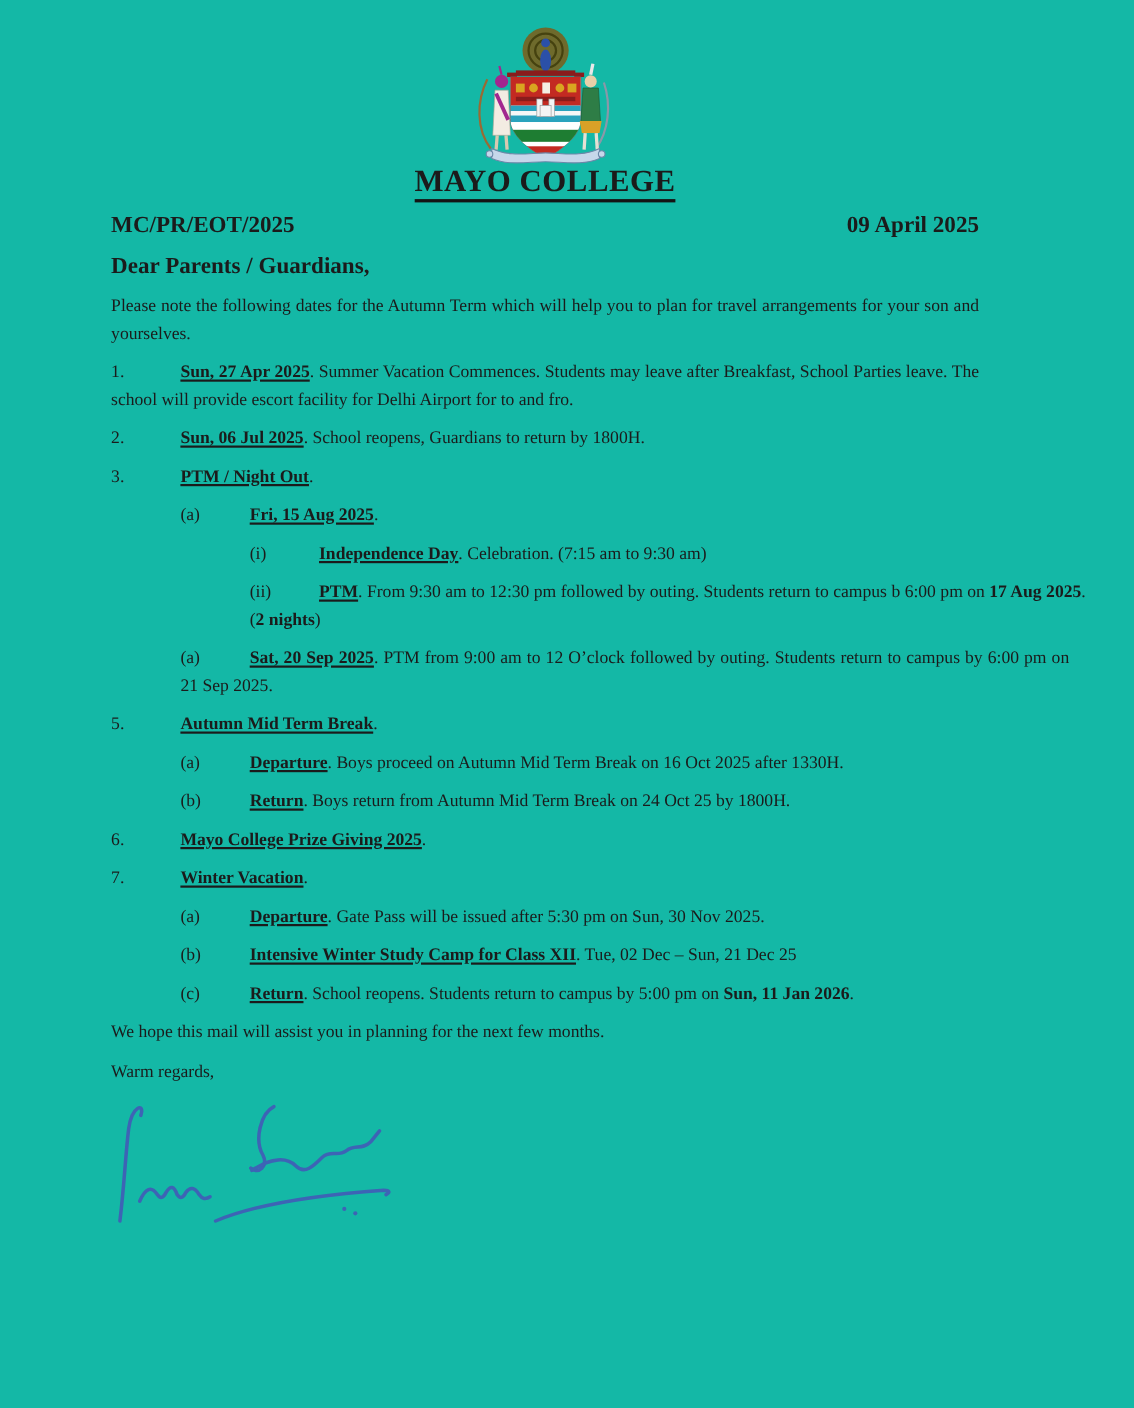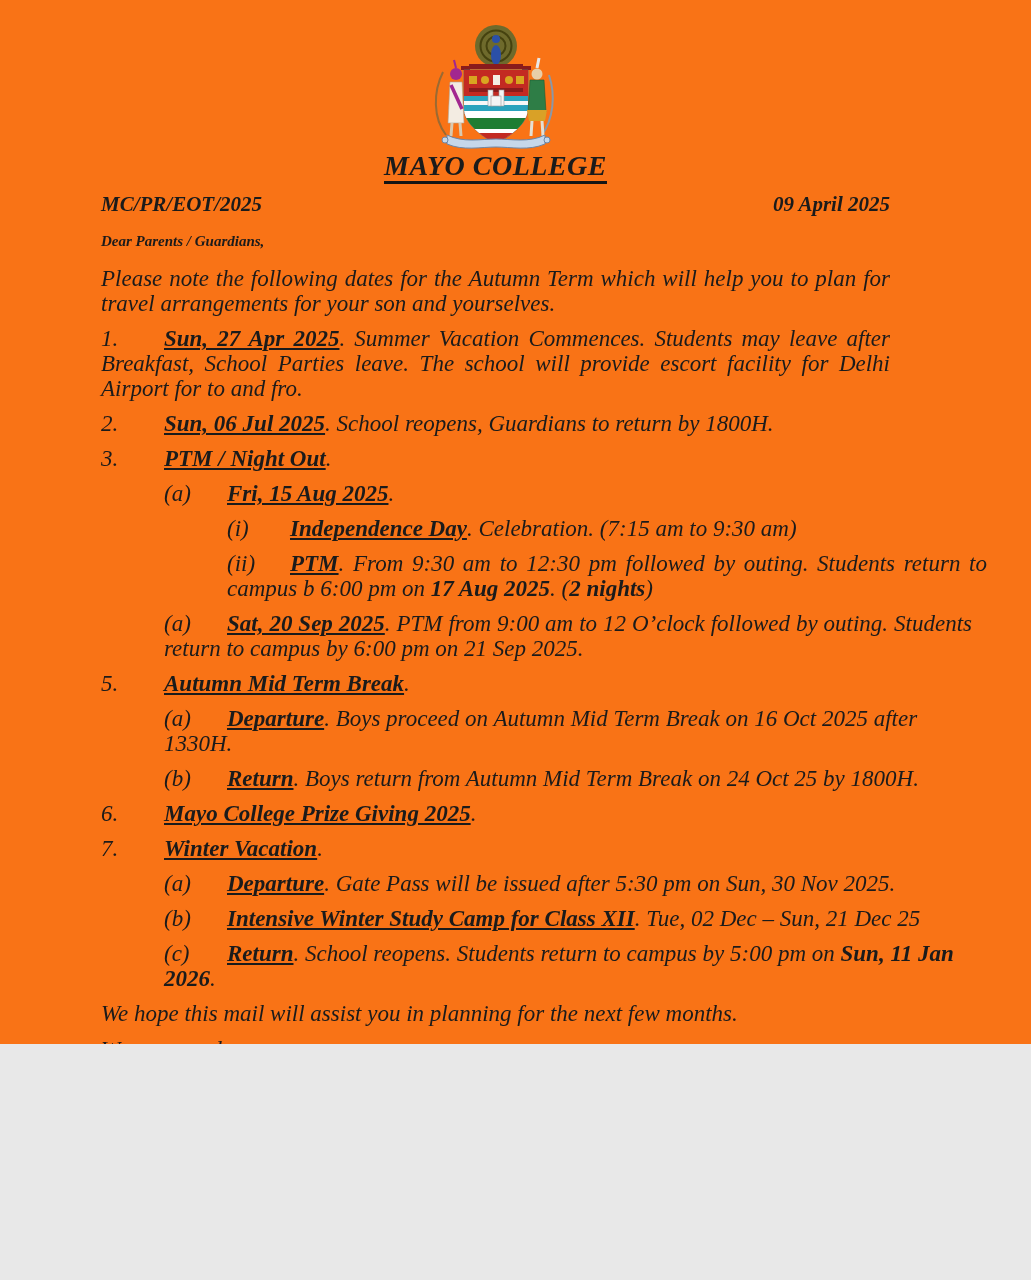--- a/index.html
+++ b/index.html
@@ -1,44 +1,43 @@
 <!DOCTYPE html>
 <html><head>
 <meta charset="utf-8">
 <style>
   * { margin:0; padding:0; box-sizing:border-box; }
   html,body { background:#e8e8e8; }
   .page {
     position:relative;
-    width:1031px; height:1044px;
-    background:#f97316;
+    width:1031px; height:1280px;
+    background:#14b8a6;
     margin:0 auto;
     font-family:"Liberation Serif", serif;
     color:#1b1b1b;
     overflow:hidden;
-    font-style:italic;
   }
   .content { margin-left:101px; width:789px; padding-top:22px; }
   .crest { display:block; margin:0 auto; }
   .title-wrap { text-align:center; margin-top:2px; }
   .title {
     display:inline-block;
     font-size:28px; font-weight:bold;
     letter-spacing:0.5px;
     border-bottom:3px solid #141414;
     padding-bottom:1px;
     line-height:1.0;
   }
   .refrow {
     display:flex; justify-content:space-between;
     font-weight:bold; font-size:21px;
     margin-top:7px; line-height:26px;
   }
-  .salutation { font-weight:bold; font-size:15px; margin-top:11px; line-height:26px; }
-  .para { font-size:23px; line-height:25px; margin-bottom:10px; width:789px; }
+  .salutation { font-weight:bold; font-size:21px; margin-top:11px; line-height:26px; }
+  .para { font-size:16px; line-height:25px; margin-bottom:10px; width:789px; }
   .intro { margin-top:12px; text-align:justify; }
   .just { text-align:justify; }
   .lvl0 { margin-left:0; }
   .lvl1 { margin-left:63px; }
   .lvl2 { margin-left:126px; }
   .w760 { width:760px; }
   .w808 { width:808px; }
   .lbl { display:inline-block; width:63px; }
   .b { font-weight:bold; }
   .u { text-decoration:underline; text-decoration-thickness:2px; text-underline-offset:2px; }

